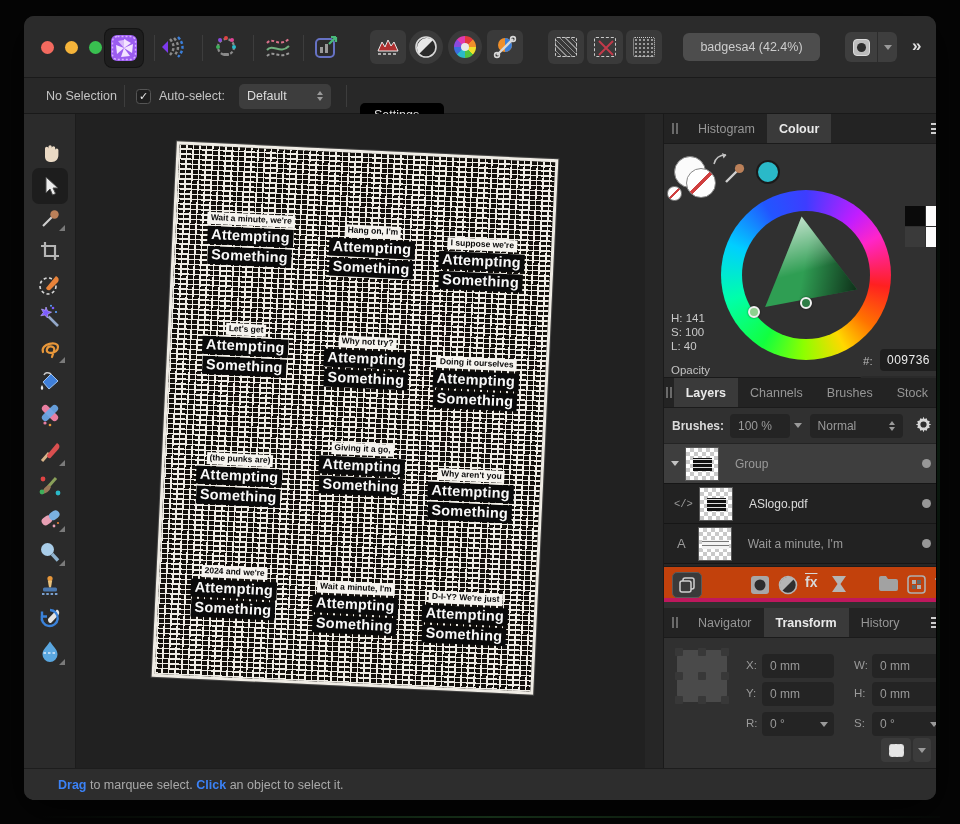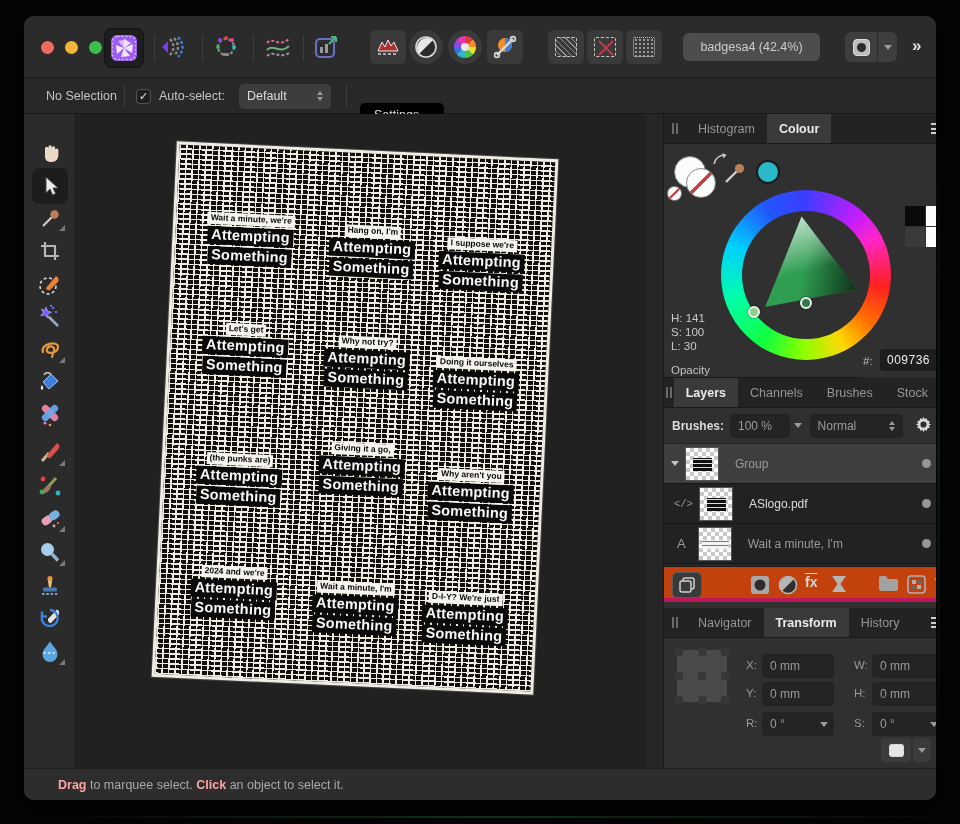--- a/index.html
+++ b/index.html
@@ -154,21 +154,21 @@
   .linkicon { position:absolute; left:270px; top:20px; }
   .tf-btn { position:absolute; left:217px; top:100px; width:30px; height:24px; background:#3b3b3b; border-radius:4px;
     display:flex; align-items:center; justify-content:center; }
   .tf-btn .mini-sel { width:15px; height:13px; border:1.4px dashed #cfcfcf; border-radius:3px; background:#e6e6e6; }
   .tf-btn2 { position:absolute; left:249px; top:100px; width:18px; height:24px; background:#3b3b3b; border-radius:4px;
     display:flex; align-items:center; justify-content:center; }
 
   
   .statusbar { position:absolute; left:0; bottom:0; width:912px; height:32px; background:#2d2d2d;
     border-top:1px solid #1d1d1d; display:flex; align-items:center; color:#a9a9a9; font-size:12.5px; padding-left:34px; }
-  .statusbar b { color:#fca5a5; font-weight:700; }
+  .statusbar b { color:#3b82f6; font-weight:700; }
 </style>
 </head>
 <body>
 
 <div id="root">
   <div class="desk-glow"></div>
   <div class="desk-glow2"></div>
 
   <div id="win">
 
@@ -542,21 +542,21 @@
           <div class="bw" style="left:262px; top:83px; background:#fcfcfc;"></div>
 
           <div class="wheel">
             <div class="tri"></div>
             <div class="marker" style="left:27px; top:116px; background:#8fd08f; z-index:4;"></div>
             <div class="marker" style="left:79px; top:107px; background:#2e7d46; z-index:4;"></div>
           </div>
 
           <div class="hsl" style="top:168px;">H: 141</div>
           <div class="hsl" style="top:182px;">S: 100</div>
-          <div class="hsl" style="top:196px;">L: 30</div>
+          <div class="hsl" style="top:196px;">L: 40</div>
 
           <div class="hexlab">#:</div>
           <div class="hexbox">009736</div>
 
           <div class="op-label">Opacity</div>
           <div class="op-none none-circ"></div>
           <div class="op-track"></div>
           <div class="op-value">
             <span>100 %</span>
             <div class="chev"></div>

